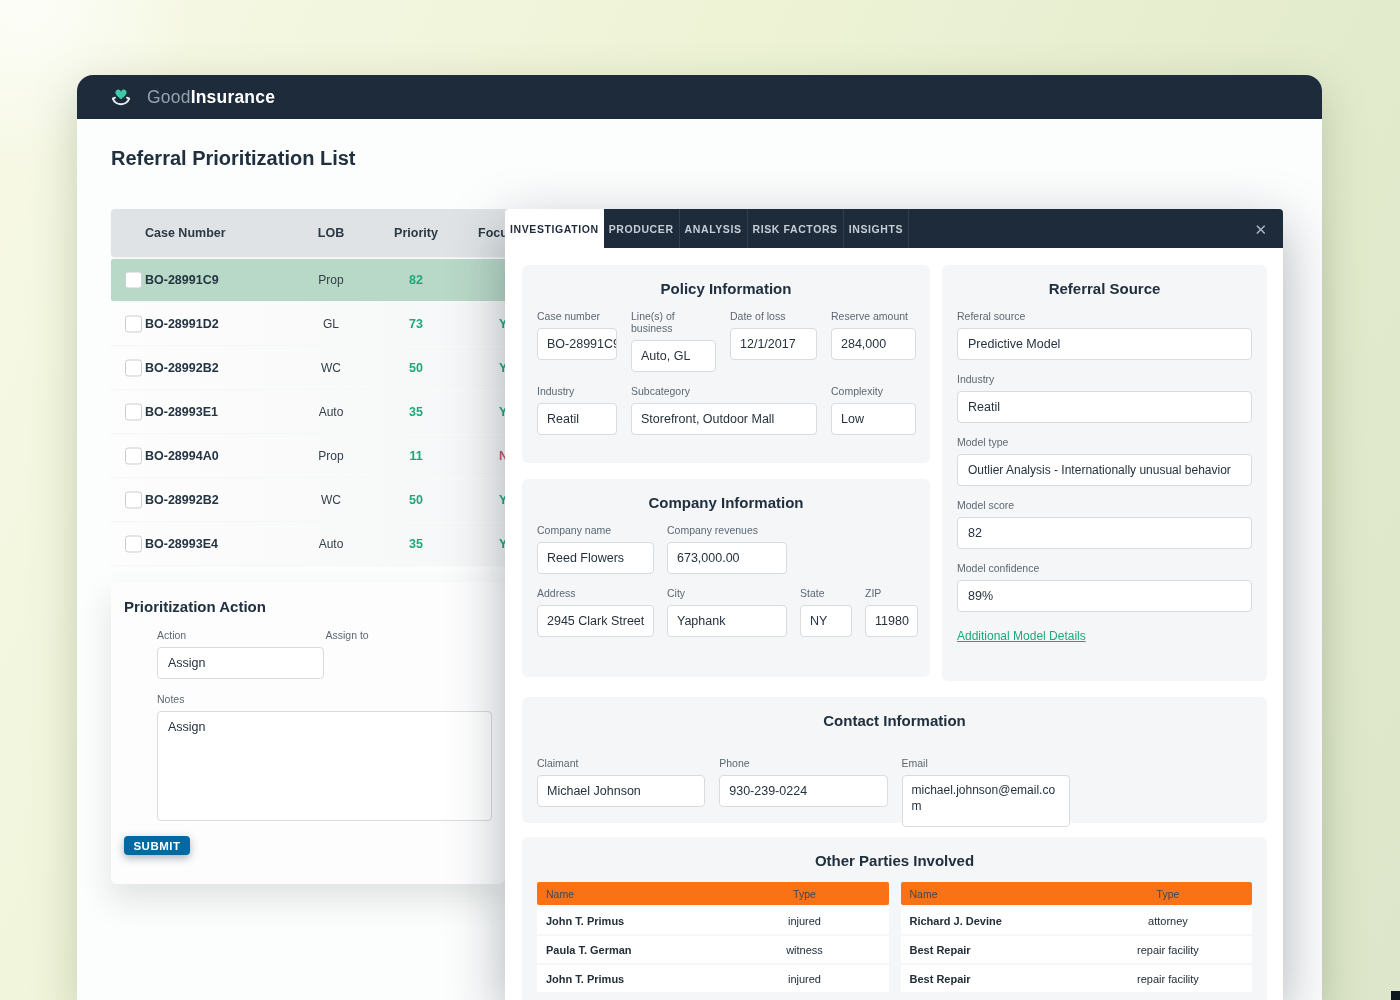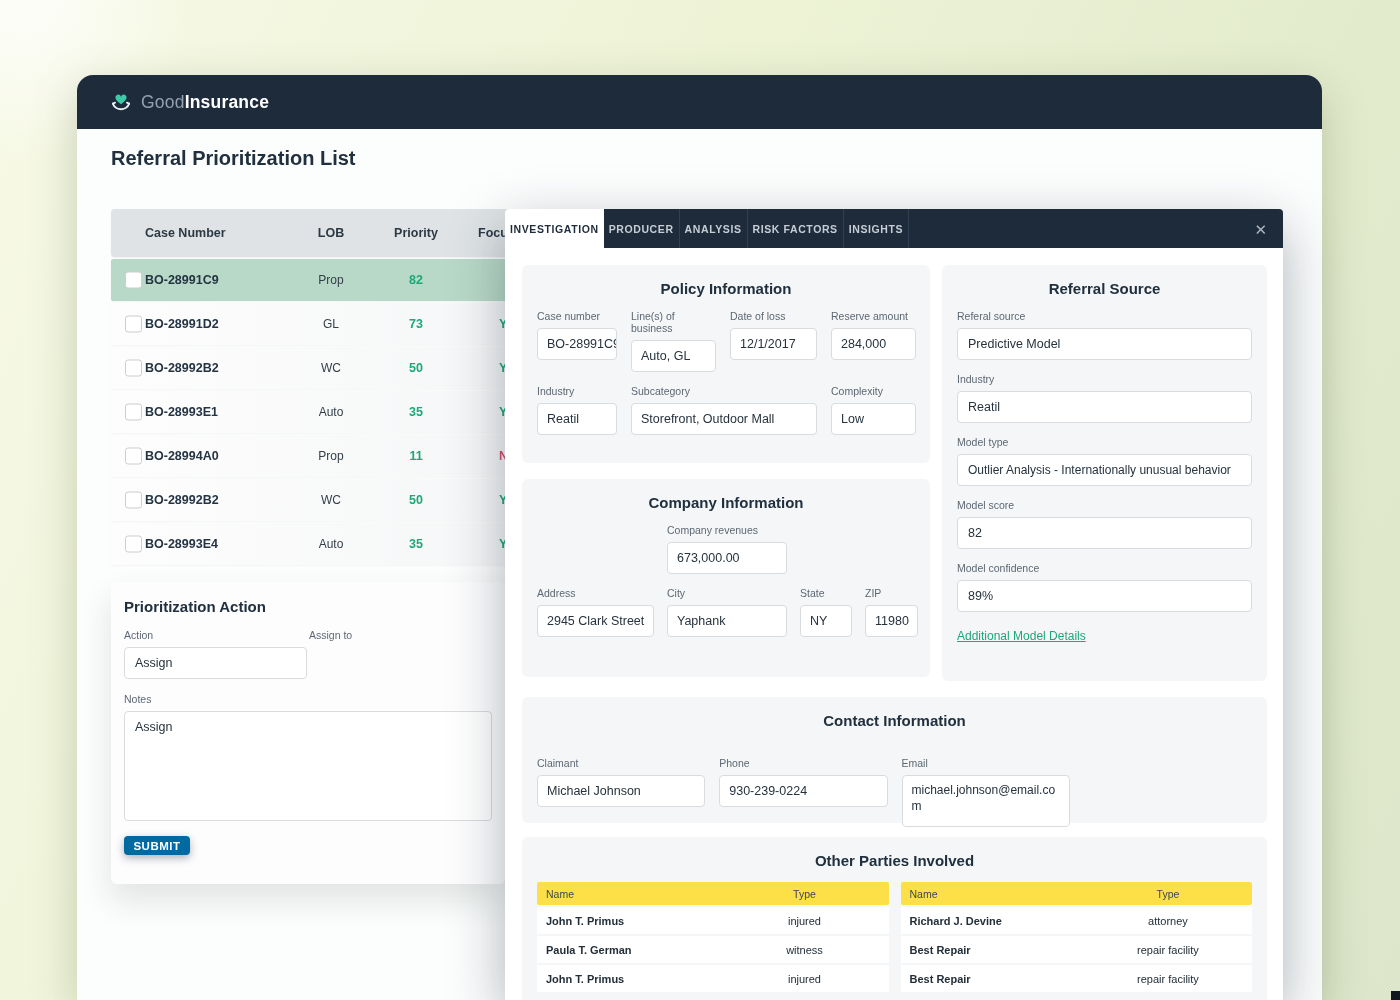--- a/index.html
+++ b/index.html
@@ -11,21 +11,21 @@
       linear-gradient(115deg,#f7f9e6 0%,#eef3d6 40%,#e3ebcd 75%,#dde6ca 100%);
   }
   .streak{position:absolute;border-left:2px solid rgba(255,255,255,.45);border-radius:50% ;pointer-events:none;}
   .streak.s1{right:-140px;top:180px;width:640px;height:1200px;transform:rotate(14deg);}
   .streak.s2{left:-300px;bottom:-500px;width:900px;height:900px;transform:rotate(-10deg);border-left:2px solid rgba(255,255,255,.35);}
   .corner-artifact{position:absolute;right:0;bottom:0;width:9px;height:9px;background:#10181f;}
 
   
   .app{position:absolute;left:77px;top:75px;width:1245px;height:925px;background:#fcfdfd;
        border-radius:16px 16px 0 0;box-shadow:0 14px 45px rgba(90,110,70,.30);}
-  .appbar{height:54px;background:#1e2b3b;border-radius:16px 16px 0 0;display:flex;align-items:center;padding:0 33px;gap:9px;}
+  .appbar{height:44px;background:#1e2b3b;border-radius:16px 16px 0 0;display:flex;align-items:center;padding:0 33px;gap:15px;}
   .brand{font-size:17.5px;color:#ffffff;letter-spacing:.2px;}
   .brand .dim{color:#94a2ae;font-weight:400;}
   .brand .strong{font-weight:700;}
   .page-title{position:absolute;left:34px;top:72px;margin:0;font-size:20px;font-weight:700;color:#20303f;}
 
   
   .table{position:absolute;left:34px;top:134px;width:420px;}
   .thead{height:48px;background:#dfe3e5;border-radius:4px;position:relative;box-shadow:0 1px 2px rgba(0,0,0,.05);}
   .thead span{position:absolute;top:50%;transform:translateY(-50%);font-size:12.5px;font-weight:700;color:#2c3945;}
   .c-case{left:34px;} .c-lob{left:190px;width:60px;text-align:center;}
@@ -38,21 +38,21 @@
   .cnum{left:34px;font-size:12.5px;font-weight:700;color:#253442;}
   .lobv{left:190px;width:60px;text-align:center;font-size:12px;color:#333e48;}
   .priv{left:283px;width:44px;text-align:center;font-size:12.5px;font-weight:700;color:#1ca878;}
   .focusv{left:388px;font-size:12.5px;font-weight:700;color:#1ca878;}
   .focusv.red{color:#d25068;}
 
   
   .action-card{position:absolute;left:34px;top:507px;width:394px;height:302px;background:#fdfdfe;
                border-radius:6px;box-shadow:0 16px 32px rgba(40,60,50,.13);padding:16px 13px;box-sizing:border-box;}
   .action-card h2{margin:0;font-size:15px;font-weight:700;color:#20303f;}
-  .acrow{display:flex;gap:2px;margin-top:14px;}
+  .acrow{display:flex;gap:2px;margin-top:14px;margin-left:33px;}
   .afield{flex:1;}
   .flabel{font-size:10.5px;color:#5d6874;margin-bottom:6px;}
   .fbox{height:30px;background:#ffffff;border:1px solid #d8dcdf;border-radius:4px;display:flex;align-items:center;
         padding:0 10px;font-size:12.5px;color:#26323d;white-space:nowrap;overflow:hidden;box-sizing:content-box;}
   .fbox.notes{height:100px;align-items:flex-start;padding-top:8px;}
   .submit-btn{margin-top:15px;width:66px;height:19px;background:#0369a1;color:#ffffff;border:none;border-radius:4px;
               font-family:"Liberation Sans",sans-serif;font-size:11.5px;font-weight:700;letter-spacing:.5px;
               box-shadow:0 3px 8px rgba(20,35,50,.35);cursor:pointer;}
 
   
@@ -82,21 +82,21 @@
   .gfield .fbox{padding:0 9px;}
   .vfield{margin-top:13px;}
   .vfield .fbox{width:100%;box-sizing:border-box;height:32px;}
   .link{display:inline-block;margin-top:17px;font-size:12px;color:#1ca878;text-decoration:underline;cursor:pointer;text-align:right;}
 
   .grid-contact{display:grid;grid-template-columns:1fr 1fr 1fr 1fr;column-gap:14px;margin-top:28px;}
   .fbox.wrap{white-space:normal;height:44px;align-items:flex-start;padding-top:6px;font-size:12px;line-height:1.35;
              overflow-wrap:anywhere;}
 
   .ptables{display:grid;grid-template-columns:1fr 1fr;gap:12px;margin-top:13px;}
-  .phead{display:flex;height:23px;background:#fde047;align-items:center;padding:0 9px;font-size:10.5px;color:#3c4752;border-radius:2px;}
+  .phead{display:flex;height:23px;background:#f97316;align-items:center;padding:0 9px;font-size:10.5px;color:#3c4752;border-radius:2px;}
   .phead .pname{flex:1;} .phead .ptype{width:45%;text-align:center;}
   .prow{display:flex;height:27px;background:#ffffff;align-items:center;padding:0 9px;margin-top:2px;}
   .prow .pname{flex:1;font-size:11px;font-weight:700;color:#222e38;}
   .prow .ptype{width:45%;text-align:center;font-size:11px;color:#222e38;}
 </style>
 </head>
 <body>
 
 <div class="streak s1"></div>
 <div class="streak s2"></div>
@@ -239,20 +239,24 @@
           <div class="gfield">
             <div class="flabel">Complexity</div>
             <div class="fbox">Low</div>
           </div>
         </div>
       </div>
 
       <div class="card" id="card-company">
         <h2>Company Information</h2>
         <div class="grid-c">
+          <div class="gfield">
+            <div class="flabel">Company name</div>
+            <div class="fbox">Reed Flowers</div>
+          </div>
           <div class="gfield" style="grid-column:2/5;width:120px;">
             <div class="flabel">Company revenues</div>
             <div class="fbox">673,000.00</div>
           </div>
           <div class="gfield">
             <div class="flabel">Address</div>
             <div class="fbox">2945 Clark Street</div>
           </div>
           <div class="gfield">
             <div class="flabel">City</div>

